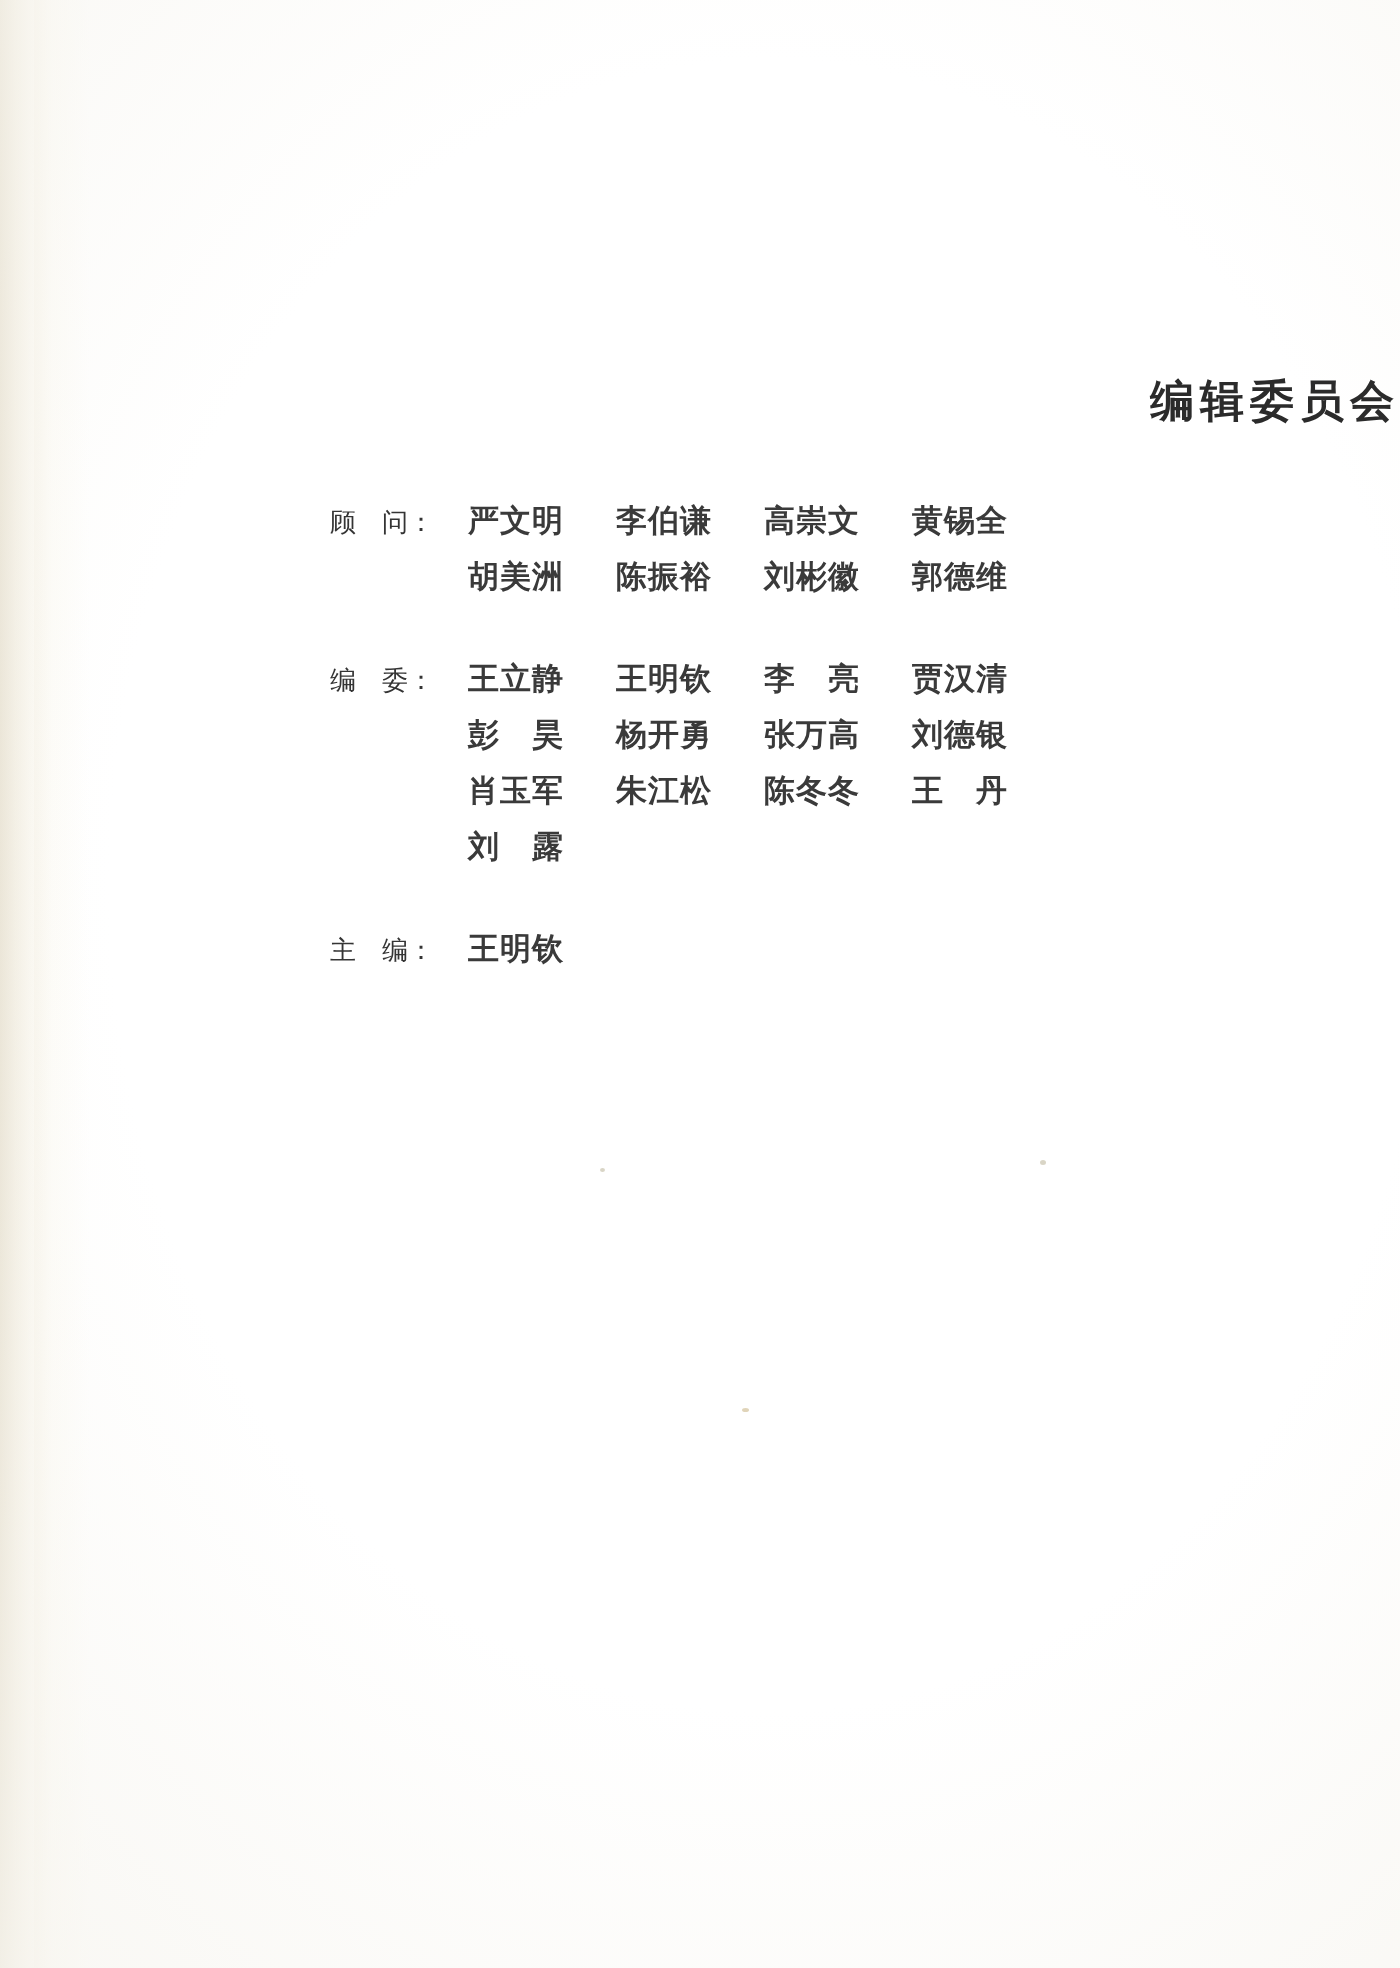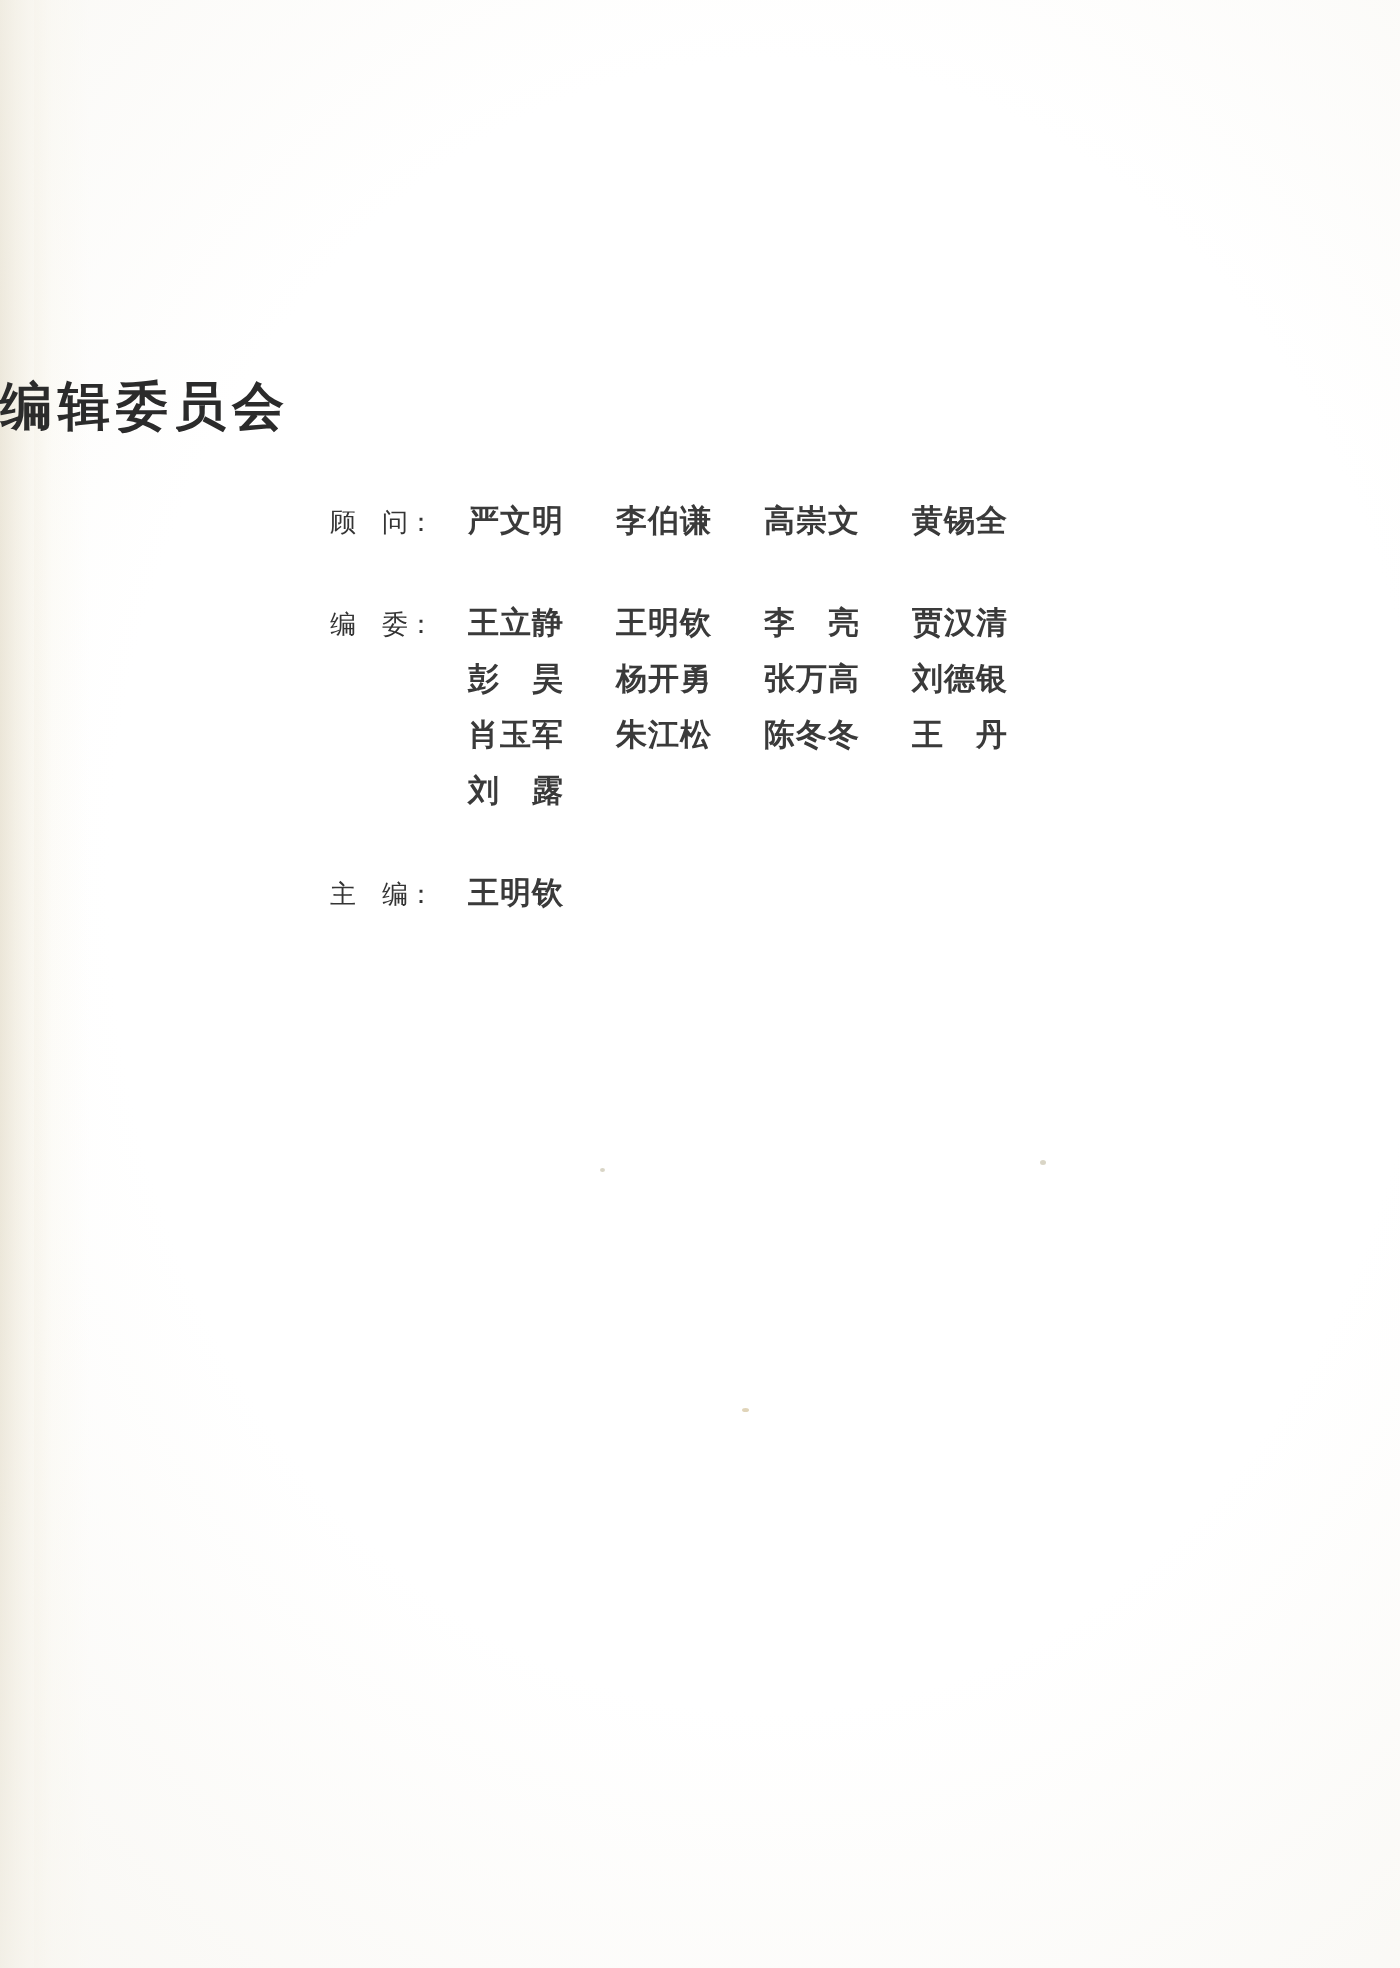--- a/index.html
+++ b/index.html
@@ -39,22 +39,22 @@
   .content {
     position: absolute;
     left: 0; top: 0;
     width: 1400px;
   }
   .doc-title {
     position: absolute;
     left: 0;
     top: 372px;
     width: 1400px;
-    text-align: left;
-    font-size: 52px;
+    text-align: right;
+    font-size: 44px;
     font-weight: bold;
     letter-spacing: 6px;
     color: #2b2b2b;
     font-family: "DejaVu Sans", "Liberation Sans", sans-serif;
   }
   .roles {
     position: absolute;
     left: 330px;
     top: 500px;
     width: 760px;
@@ -111,20 +111,29 @@
       <div class="role-block">
         <div class="role-row">
           <div class="role-label">顾　问：</div>
           <div class="names">
             <div class="name">严文明</div>
             <div class="name">李伯谦</div>
             <div class="name">高崇文</div>
             <div class="name">黄锡全</div>
           </div>
         </div>
+        <div class="role-row">
+          <div class="role-label"></div>
+          <div class="names">
+            <div class="name">胡美洲</div>
+            <div class="name">陈振裕</div>
+            <div class="name">刘彬徽</div>
+            <div class="name">郭德维</div>
+          </div>
+        </div>
       </div>
 
       <div class="role-block">
         <div class="role-row">
           <div class="role-label">编　委：</div>
           <div class="names">
             <div class="name">王立静</div>
             <div class="name">王明钦</div>
             <div class="name">李　亮</div>
             <div class="name">贾汉清</div>

